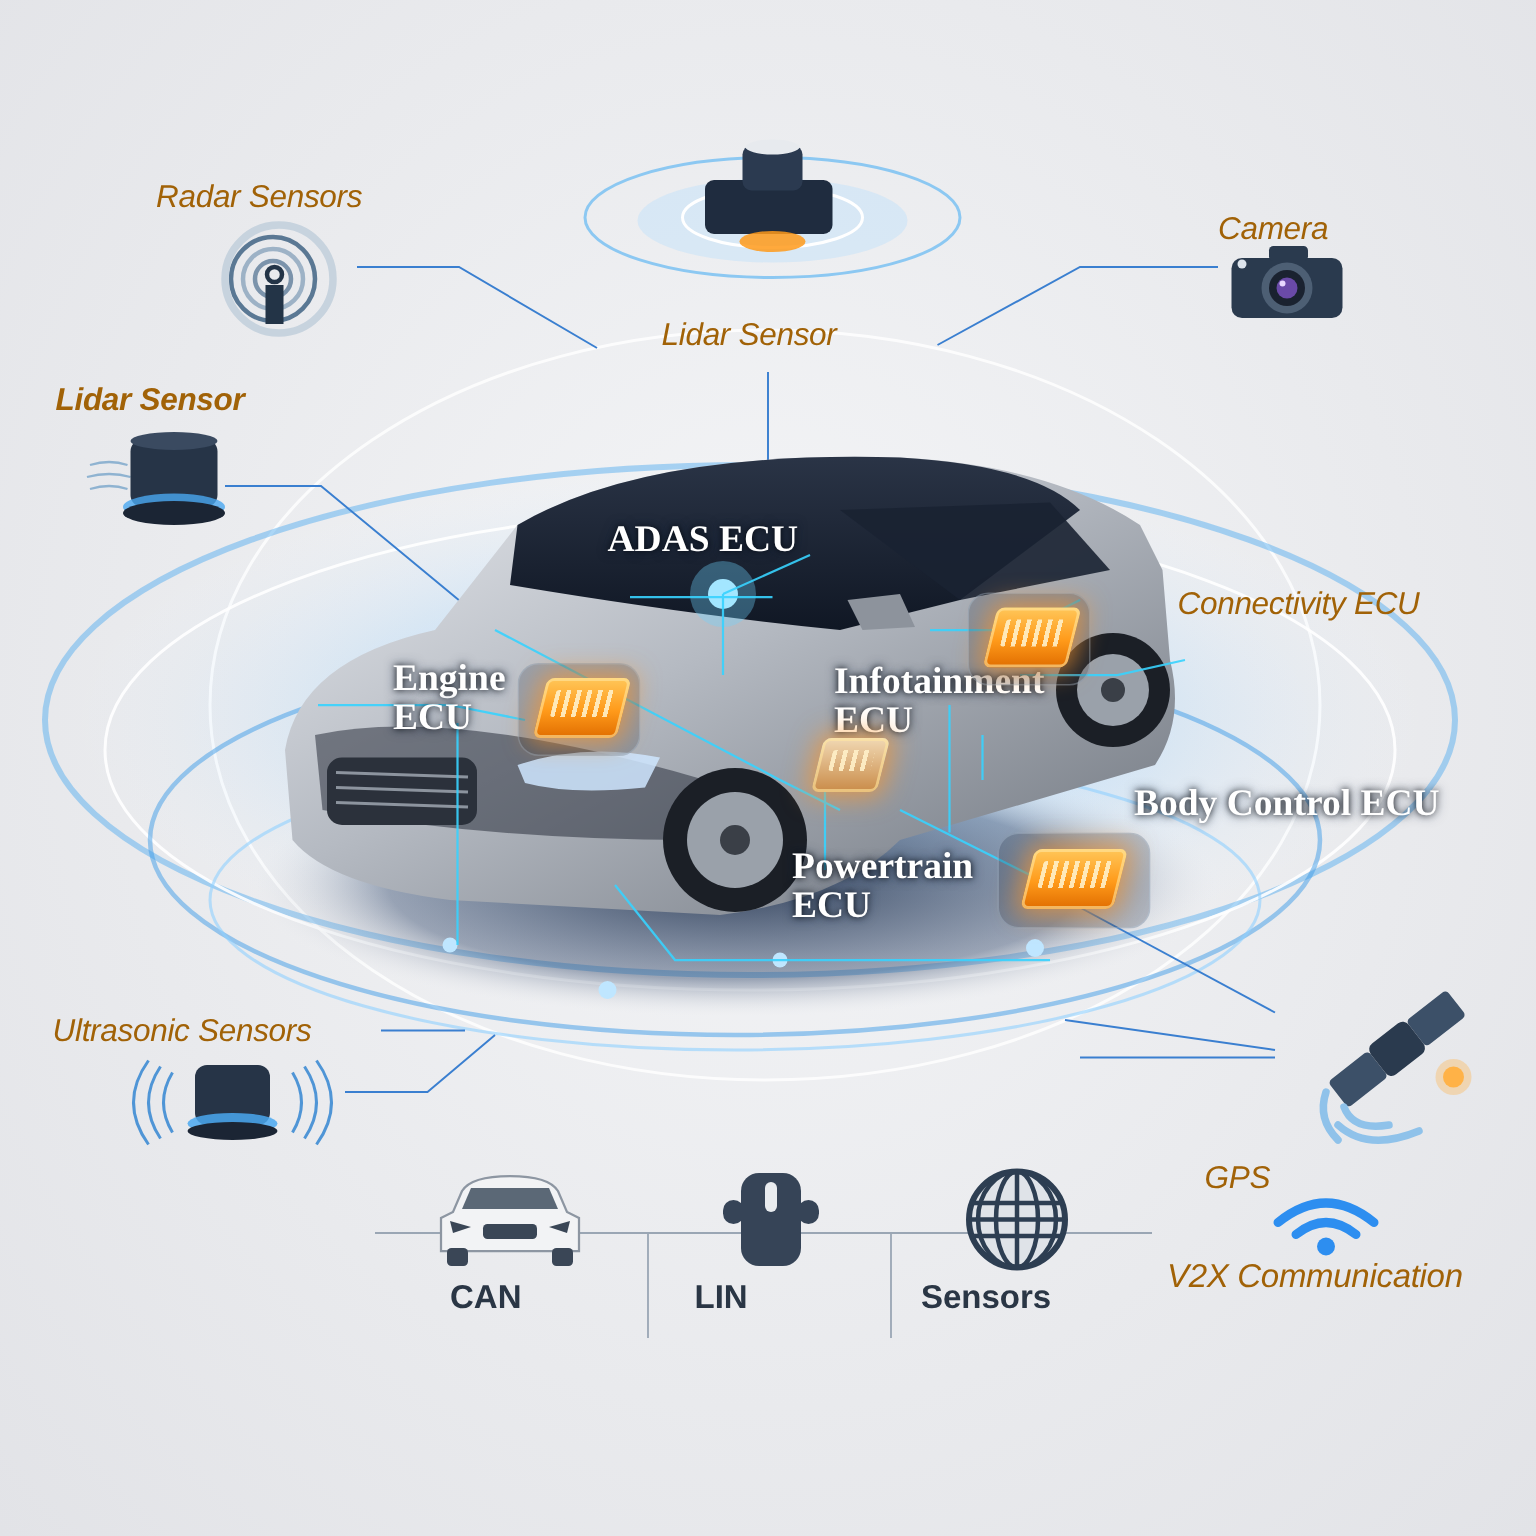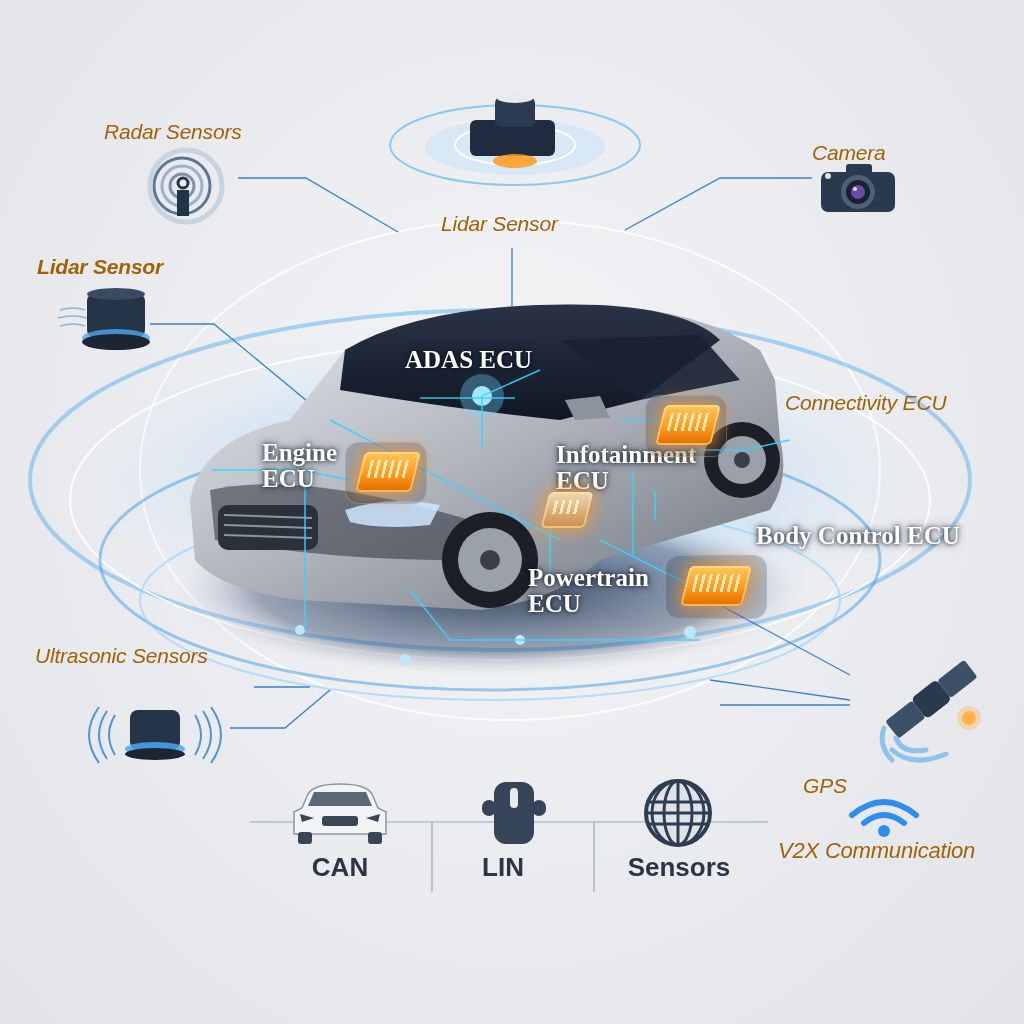--- a/index.html
+++ b/index.html
@@ -6,21 +6,21 @@
   body {
     width:1024px; height:1024px; overflow:hidden; position:relative;
     background: radial-gradient(ellipse at 50% 45%, #f4f5f7 0%, #e9eaed 60%, #e2e3e7 100%);
     font-family: "Liberation Sans", "DejaVu Sans", sans-serif;
     color:#1e2b3a;
   }
   .label { position:absolute; font-size:21px; color:#a16207; white-space:nowrap; letter-spacing:-0.2px;font-style:italic; }
   .label.bold { font-weight:bold; }
   .ecu-label { position:absolute; color:#ffffff; font-weight:bold; font-size:25px; text-align:left; line-height:26px;
     text-shadow: 0 0 4px rgba(0,0,0,0.8), 0 0 8px rgba(20,40,70,0.7); white-space:nowrap;font-family:Liberation Serif, serif; }
-  .proto-label { position:absolute; font-size:26px; font-weight:bold; color:#2a3645; text-align:center; }
+  .proto-label { position:absolute; font-size:22px; font-weight:bold; color:#2a3645; }
   svg { position:absolute; left:0; top:0; overflow:visible; }
   .chip { position:absolute; width:56px; height:40px; border-radius:5px;
     background: linear-gradient(180deg,#ffc75a 0%, #ff9a1a 55%, #e06d00 100%);
     box-shadow: 0 0 16px 4px rgba(255,150,40,0.65), inset 0 0 0 2px rgba(255,230,160,0.6);
     transform: skewX(-14deg);
   }
   .chip::after { content:""; position:absolute; left:8px; right:8px; top:8px; bottom:14px;
     background: repeating-linear-gradient(90deg, rgba(255,240,200,0.9) 0 3px, transparent 3px 7px); border-radius:2px; }
   .chip-hex { position:absolute; border:1px solid rgba(180,200,220,0.35); border-radius:14px; background: rgba(40,50,70,0.25); }
 </style>
@@ -164,21 +164,21 @@
     <rect x="28" y="4" width="26" height="10" rx="3" fill="#2a3a4e"></rect>
     <circle cx="10" cy="16" r="3" fill="#dde4ec"></circle>
     <circle cx="40" cy="32" r="17" fill="#4d5f74"></circle>
     <circle cx="40" cy="32" r="12" fill="#1a2230"></circle>
     <circle cx="40" cy="32" r="7" fill="#6a4aa8"></circle>
     <circle cx="37" cy="29" r="2" fill="#e8d8ff"></circle>
   </svg>
 </div>
 
 <div>
-  <div class="label" style="left:35px; top:644px;">Ultrasonic Sensors</div>
+  <div class="label" style="left:35px; top:676px;">Ultrasonic Sensors</div>
   <svg style="left:85px; top:705px;" width="140" height="60">
     <g fill="none" stroke="#4f95d6" stroke-width="2">
       <path d="M30 10 Q18 30 30 50"></path>
         <path d="M22 6 Q6 30 22 54"></path>
         <path d="M14 2 Q-6 30 14 58"></path>
       <path d="M110 10 Q122 30 110 50"></path>
         <path d="M118 6 Q134 30 118 54"></path>
         <path d="M126 2 Q146 30 126 58"></path>
     </g>
     <rect x="45" y="5" width="50" height="40" rx="8" fill="#263447"></rect>

